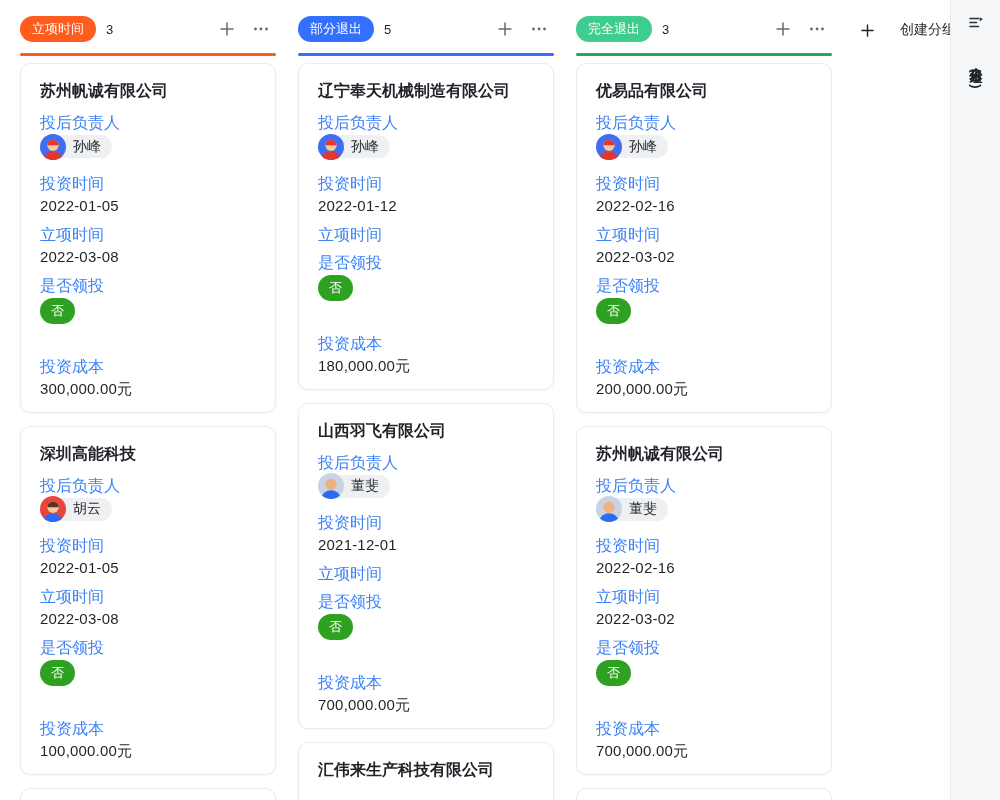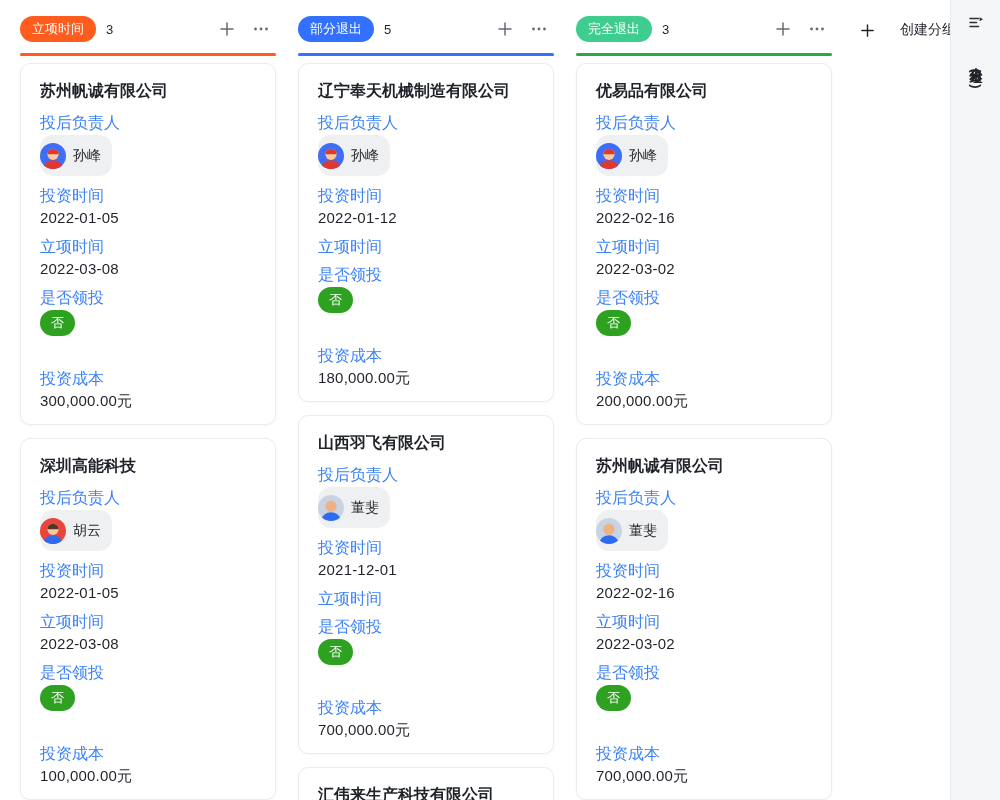--- a/index.html
+++ b/index.html
@@ -32,21 +32,21 @@
     padding: 17px 19px 14px 19px; margin-bottom: 13px;
     box-shadow: 0 1px 3px rgba(31,35,41,0.04);
   }
   .card-title { font-size: 16px; font-weight: 700; color: #1f2329; line-height: 19px; margin-bottom: 14px; }
   .field { margin-bottom: 11px; }
   .field:last-child { margin-bottom: 0; margin-top: 34px; }
   .field-label { font-size: 16px; color: #3b82f6; line-height: 17px; margin-bottom: 4px; }
   .field-value { font-size: 15px; color: #1f2329; line-height: 19px; letter-spacing: .2px; }
 
   .owner-pill {
-    display: inline-flex; align-items: center; height: 41px;
+    display: inline-flex; align-items: center; height: 23px;
     background: #eef0f2; border-radius: 13px; padding-right: 11px; gap: 7px;
   }
   .avatar { display: inline-block; width: 26px; height: 26px; border-radius: 50%; overflow: hidden; flex: 0 0 auto; }
   .avatar svg { display: block; }
   .owner-name { font-size: 14px; color: #1f2329; }
 
   
   .avatar .av-bg   { fill: #3f6df4; }
   .avatar .av-head { fill: #f6c9a0; }
   .avatar .av-hair { fill: #e0372e; }

